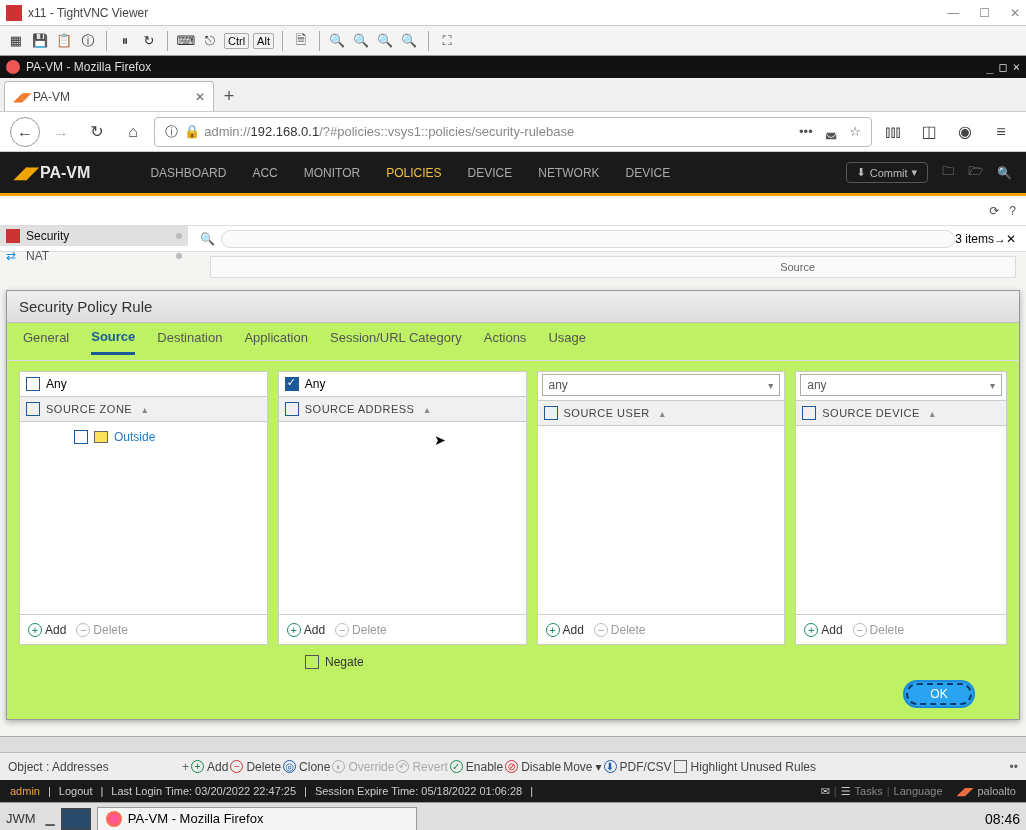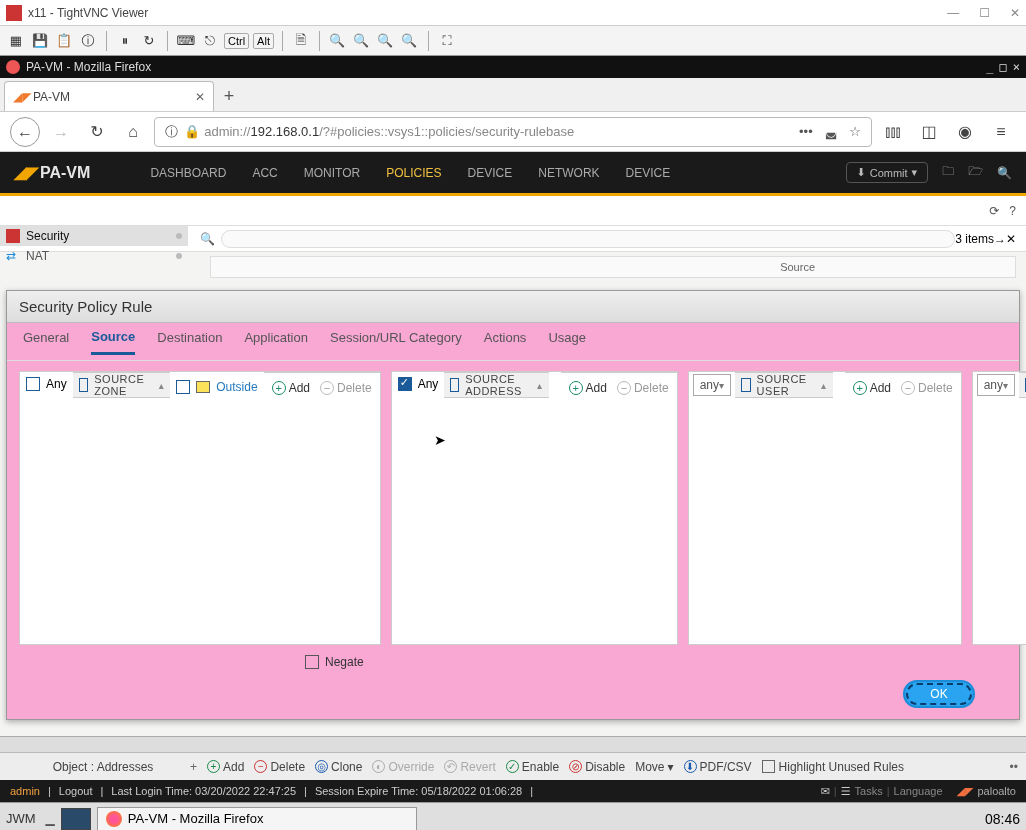--- a/index.html
+++ b/index.html
@@ -52,54 +52,54 @@
 .info-bar { height: 30px; background:#fff; border-bottom:1px solid #ddd; display:flex; align-items:center; padding:0 10px; }
 .info-bar .refresh { color:#555; margin-right:10px; }
 .info-bar .help { color:#555; }
 .sidebar-items { position:absolute; left:0; top:32px; width:188px; }
 .sb-item { height:20px; display:flex; align-items:center; padding:0 6px; font-size:12px; color:#555; }
 .sb-item.sec { background:#e0e0e0; color:#111; }
 .sb-item .sb-ico { width:14px; height:14px; margin-right:6px; }
 .sb-item .sb-dot { margin-left:auto; width:6px; height:6px; border-radius:3px; background:#bbb; }
 
 
-.dlg { position:absolute; top:290px; left:6px; width:1014px; height:430px; background:#f9a8d4; border:1px solid #999; box-shadow:0 2px 6px rgba(0,0,0,0.3); display:flex; flex-direction:column; }
+.dlg { position:absolute; top:290px; left:6px; width:1014px; height:430px; background:#bef264; border:1px solid #999; box-shadow:0 2px 6px rgba(0,0,0,0.3); display:flex; flex-direction:column; }
 .dlg-title { height:32px; background:linear-gradient(#eee,#ddd); display:flex; align-items:center; padding:0 12px; font-size:15px; color:#333; border-bottom:1px solid #bbb; }
 .dlg-tabs { height:38px; display:flex; align-items:center; padding:0 16px; gap:22px; border-bottom:1px solid #ddd; font-size:13px; }
 .dlg-tabs .dt { color:#555; cursor:pointer; padding-bottom:8px; }
 .dlg-tabs .dt.active { color:#1a5a99; border-bottom:3px solid #1a5a99; font-weight:bold; }
 .dlg-body { flex:1; display:flex; gap:10px; padding:10px 12px 6px 12px; }
-.col { flex:1; border:1px solid #ccc; display:flex; flex-direction:row; background:#fff; }
+.col { flex:1; border:1px solid #ccc; display:flex; flex-direction:column; background:#fff; }
 .col .col-top { height:24px; display:flex; align-items:center; padding:0 6px; gap:6px; }
 .col .chk { width:14px; height:14px; border:1.5px solid #1a5a99; }
 .col .chk.checked { background:#1a5a99; position:relative; }
 .col .chk.checked::after { content:"✓"; color:#fff; font-size:11px; position:absolute; left:1px; top:-2px; }
 .col .col-head { height:26px; background:#f0f0f0; border-top:1px solid #ccc; border-bottom:1px solid #ccc; display:flex; align-items:center; padding:0 6px; gap:6px; font-size:11px; color:#444; letter-spacing:0.5px; }
 .col .col-head .hdchk { width:14px; height:14px; border:1.5px solid #1a5a99; }
 .col .col-head .sort { margin-left:4px; color:#888; font-size:10px; }
 .col .col-list { flex:1; padding:6px; }
-.col .row { display:flex; align-items:center; gap:6px; font-size:12px; padding:2px 0; }
+.col .row { display:flex; align-items:center; gap:6px; font-size:12px; padding:2px 0;margin-left:48px; }
 .col .row .rowchk { width:14px; height:14px; border:1.5px solid #1a5a99; }
 .col .row .zoneicon { width:14px; height:12px; background:#fce25a; border:1px solid #666; }
 .col .row .zname { color:#267abf; }
 .col .col-foot { height:30px; border-top:1px solid #ccc; display:flex; align-items:center; padding:0 8px; gap:10px; font-size:12px; }
 .col .col-foot .addbtn { color:#333; display:flex; align-items:center; gap:3px; }
 .col .col-foot .addbtn .pluscircle { width:14px; height:14px; border:1.5px solid #1a8a6a; border-radius:50%; color:#1a8a6a; display:flex;align-items:center;justify-content:center; font-size:11px; }
 .col .col-foot .delbtn { color:#999; display:flex; align-items:center; gap:3px; }
 .col .col-foot .delbtn .minuscircle { width:14px; height:14px; border:1.5px solid #bbb; border-radius:50%; display:flex;align-items:center;justify-content:center; font-size:11px; }
 .col .sel { height:22px; margin:0 4px 4px 4px; border:1px solid #aaa; display:flex; align-items:center; padding:0 6px; font-size:12px; color:#555; }
 .col .sel .caret { margin-left:auto; font-size:10px; color:#777; }
 .negate-row { display:flex; align-items:center; gap:6px; padding:4px 12px 0 298px; font-size:12px; color:#333; }
 .negate-row .nchk { width:14px; height:14px; border:1.5px solid #555; }
 .dlg-foot { height:50px; display:flex; align-items:center; justify-content:flex-end; padding:0 14px; gap:8px; }
 .okbtn { width:72px; height:28px; border:2px solid #1a8cd8; background:#2aa3f0; color:#fff; border-radius:16px; font-size:12px; outline:2px dashed #0a3d6e; outline-offset:-5px; }
 .cancelbtn { width:22px; }
 
 
-.pan-bottom { height:28px; background:#ededed; border-top:1px solid #bbb; display:flex; align-items:center; padding:0 8px; font-size:12px; color:#444; gap:10px;text-align:center; }
+.pan-bottom { height:28px; background:#ededed; border-top:1px solid #bbb; display:flex; align-items:center; padding:0 8px; font-size:12px; color:#444; gap:2px; }
 .pan-bottom .objlabel { width:190px; }
 .pan-bottom .bb { display:flex; align-items:center; gap:3px; }
 .pan-bottom .circ { width:13px; height:13px; border-radius:50%; display:flex; align-items:center; justify-content:center; font-size:10px; }
 .pan-bottom .circ.green { border:1.5px solid #1a8a4a; color:#1a8a4a; }
 .pan-bottom .circ.red { border:1.5px solid #c33; color:#c33; }
 .pan-bottom .circ.blue { border:1.5px solid #1a5ab0; color:#1a5ab0; }
 .pan-bottom .circ.grey { border:1.5px solid #aaa; color:#aaa; }
 .pan-bottom .hu { display:flex; align-items:center; gap:4px; }
 .pan-bottom .huchk { width:13px; height:13px; border:1.5px solid #666; }
 

